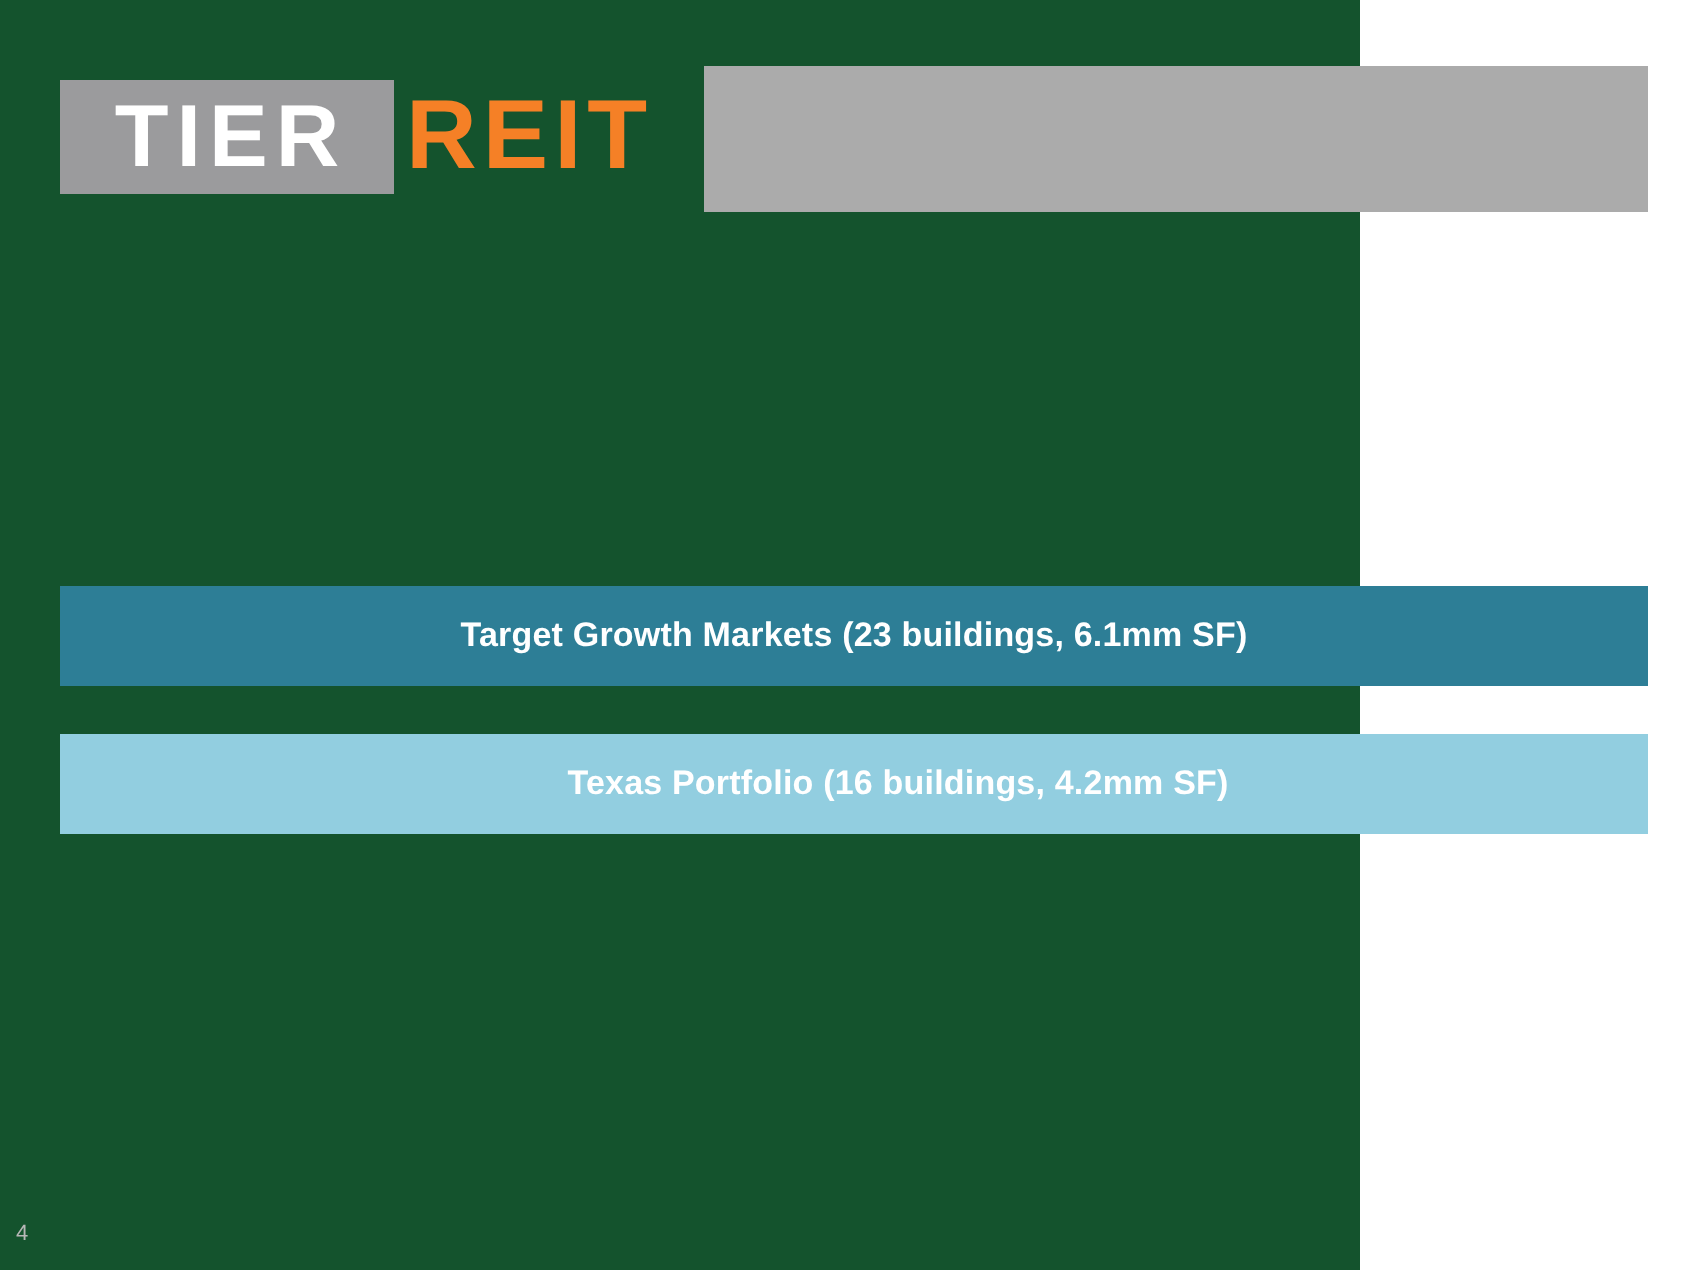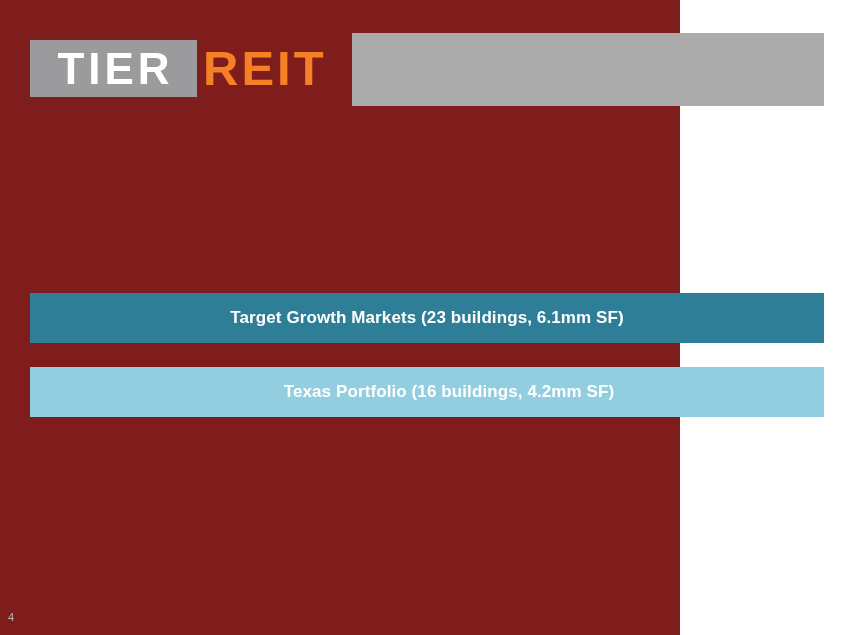--- a/index.html
+++ b/index.html
@@ -12,21 +12,21 @@
     height: 635px;
     background: #ffffff;
     font-family: "Liberation Sans", sans-serif;
     overflow: hidden;
   }
 
   .slide {
     position: relative;
     width: 680px;
     height: 635px;
-    background: #7f1d1d;
+    background: #14532d;
   }
 
   
   .logo-area {
     position: absolute;
     left: 30px;
     top: 33px;
     width: 794px;
     height: 73px;
   }

